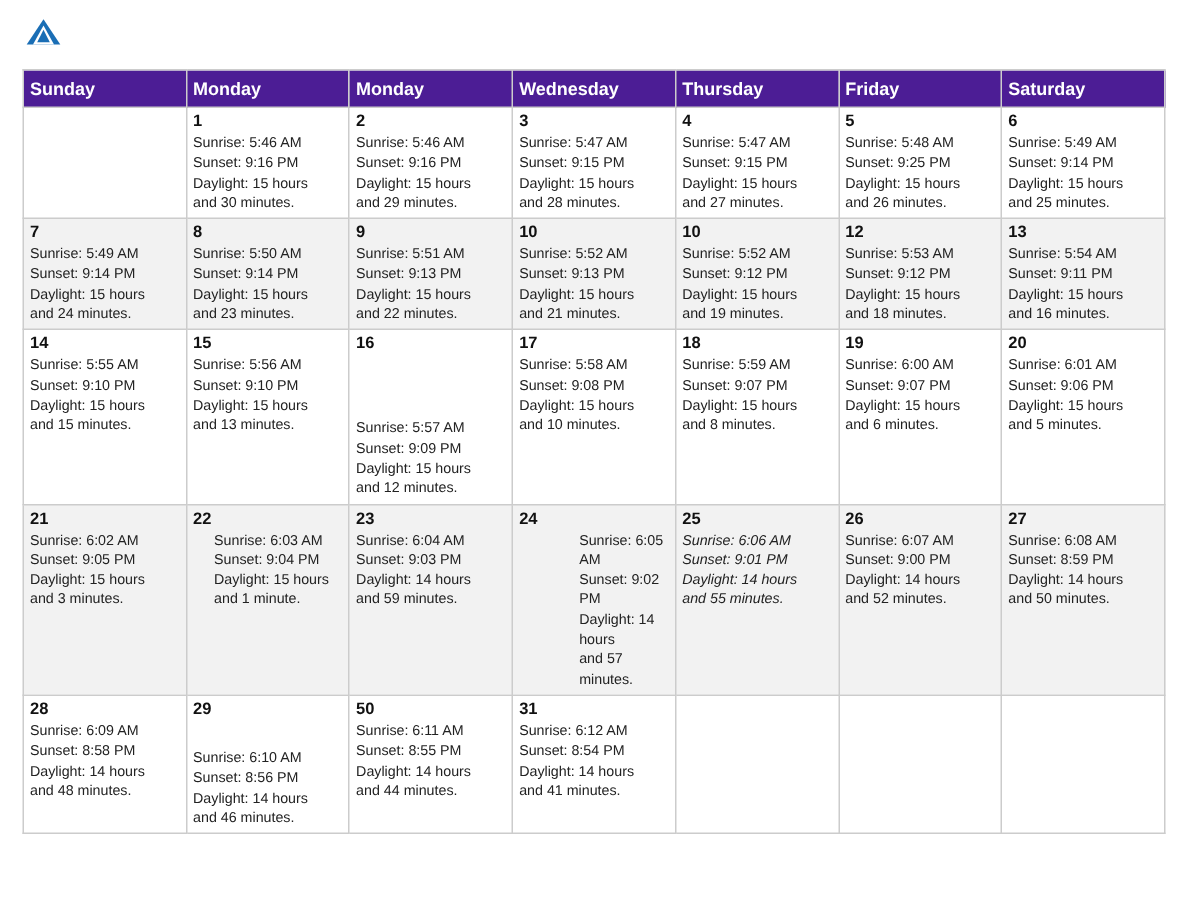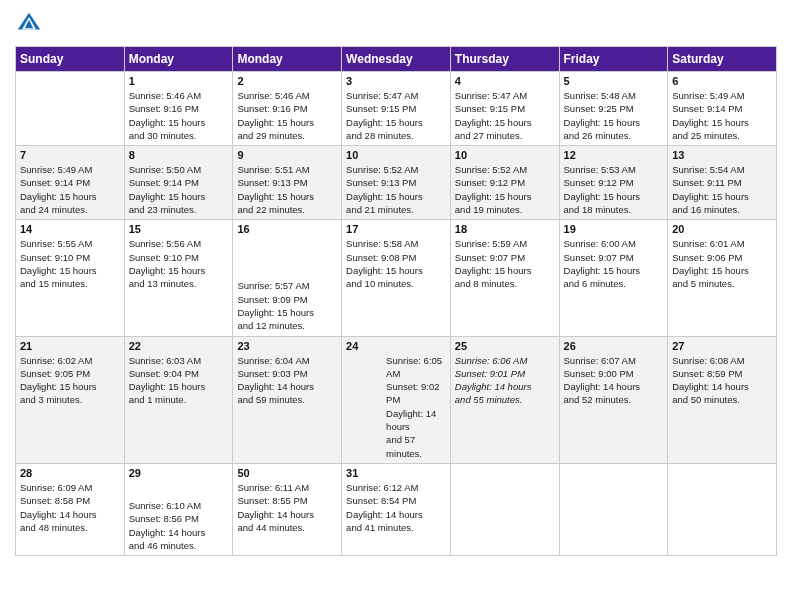--- a/index.html
+++ b/index.html
@@ -282,21 +282,21 @@
         <tr>
           <td>
             <div class="day-number">21</div>
             <div class="day-info" style="white-space: pre-line;">Sunrise: 6:02 AM
 Sunset: 9:05 PM
 Daylight: 15 hours
 and 3 minutes.</div>
           </td>
           <td>
             <div class="day-number">22</div>
-            <div class="day-info" style="white-space: pre-line;">Sunrise: 6:03 AM
+            <div class="day-info" style="white-space: pre-line; margin-left: 14px;">Sunrise: 6:03 AM
 Sunset: 9:04 PM
 Daylight: 15 hours
 and 1 minute.</div>
           </td>
           <td>
             <div class="day-number">23</div>
             <div class="day-info" style="white-space: pre-line;">Sunrise: 6:04 AM
 Sunset: 9:03 PM
 Daylight: 14 hours
 and 59 minutes.</div>

